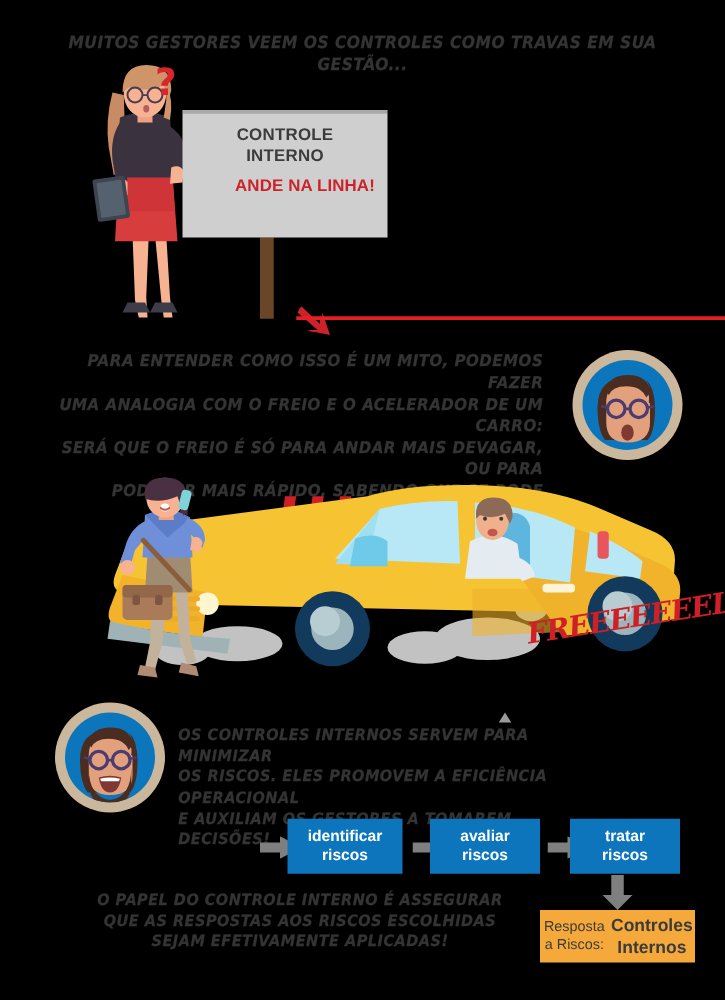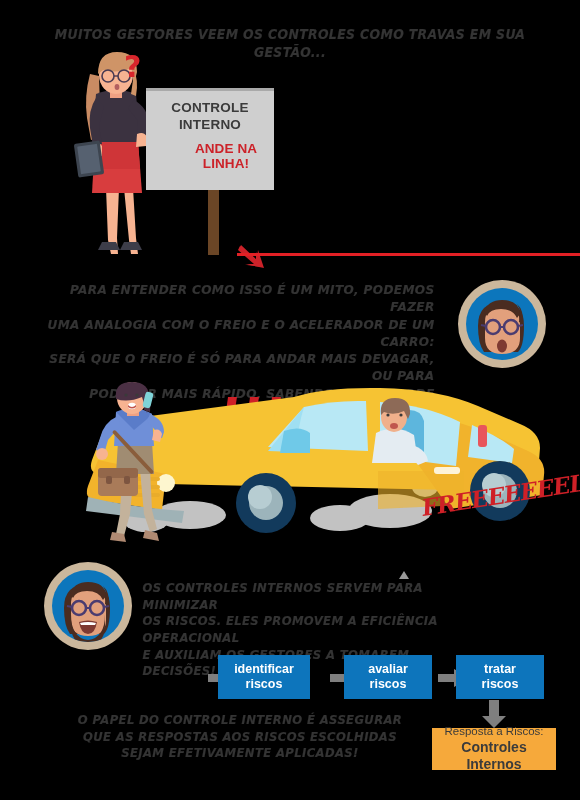--- a/index.html
+++ b/index.html
@@ -26,21 +26,21 @@
   #para2{top:281px;left:10px;width:440px;text-align:right;font-size:13px;transform:scaleX(.93);}
   #para3{top:580px;left:130px;width:360px;text-align:left;font-size:12.5px;transform:scaleX(.93);}
   #para4{top:712px;left:60px;width:360px;text-align:center;font-size:12.5px;transform:scaleX(.93);}
 
   
   #divider{position:absolute;left:237px;top:253px;width:343px;height:3px;background:#e32025;}
 
   
   #sign-post{position:absolute;left:208px;top:190px;width:11px;height:65px;background:#6b4626;}
   #sign-board{
-    position:absolute;left:146px;top:88px;width:128px;height:102px;
+    position:absolute;left:146px;top:88px;width:164px;height:102px;
     background:#cfcfcf;box-shadow:0 3px 0 rgba(0,0,0,.18) inset;
     text-align:center;
   }
   #sign-title{padding-top:11px;font-size:13.5px;font-weight:700;color:#3b3b3b;line-height:1.28;letter-spacing:.2px;}
   #sign-sub{margin-top:7px;font-size:13.5px;font-weight:700;color:#cc2229;letter-spacing:.1px;padding-left:32px;}
   .arrowdl{
     position:absolute;left:90px;top:152px;width:30px;height:30px;
   }
 
   
@@ -57,21 +57,21 @@
   #flow{position:absolute;left:112px;top:655px;width:460px;height:44px;}
   .flow-box{
     position:absolute;top:0;height:44px;background:#0d75bc;color:#fff;
     display:flex;align-items:center;justify-content:center;text-align:center;
     font-size:12.5px;font-weight:700;line-height:1.2;
   }
   .flow-arrow{position:absolute;top:14px;width:34px;height:18px;}
 
   #orange-box{
     position:absolute;left:432px;top:728px;width:124px;height:42px;
-    background:#f6a93b;display:flex;flex-direction:column;
+    background:#f6a93b;display:flex;
     align-items:center;justify-content:center;text-align:center;color:#3b3b3b;
   }
   #orange-line1{font-size:11.5px;font-weight:400;line-height:1.25;}
   #orange-line2{font-size:14px;font-weight:700;line-height:1.25;}
   #down-arrow{position:absolute;left:481px;top:700px;width:26px;height:28px;}
 
   
   #car-scene{position:absolute;left:80px;top:375px;width:500px;height:175px;}
   #freia{
     position:absolute;left:424px;top:494px;color:#cf2027;
@@ -293,21 +293,21 @@
     <div>OS CONTROLES INTERNOS SERVEM PARA MINIMIZAR</div>
     <div>OS RISCOS. ELES PROMOVEM A EFICIÊNCIA OPERACIONAL</div>
     <div>E AUXILIAM OS GESTORES A TOMAREM DECISÕES!</div>
   </div>
 
   <div id="flow">
     <svg class="flow-arrow" style="left:96px;" viewBox="0 0 34 18">
       <path d="M0 5 L16 5 L16 0 L33 9 L16 18 L16 13 L0 13 Z" fill="#7f7f7f"></path>
     </svg>
 
-    <div class="flow-box" style="left:106px;width:92px;justify-content:center;">
+    <div class="flow-box" style="left:118px;width:92px;justify-content:center;">
       <div>
         <div>identificar</div>
         <div>riscos</div>
       </div>
     </div>
     <svg class="flow-arrow" style="left:218px;" viewBox="0 0 34 18">
       <path d="M0 5 L16 5 L16 0 L33 9 L16 18 L16 13 L0 13 Z" fill="#7f7f7f"></path>
     </svg>
 
     <div class="flow-box" style="left:232px;width:88px;align-items:center;">

